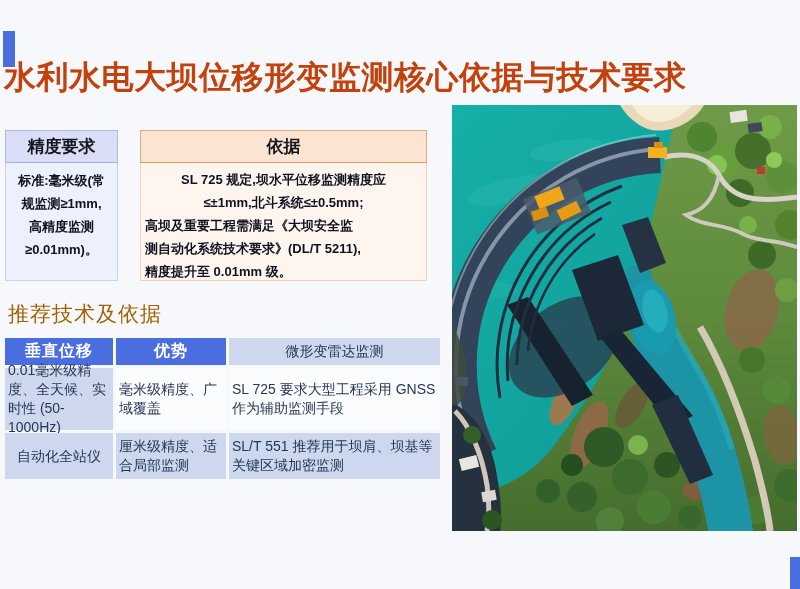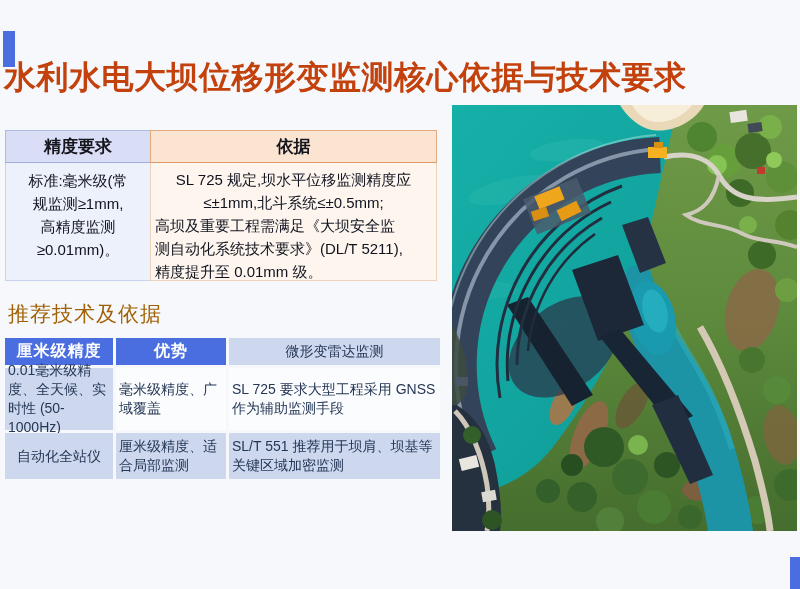--- a/index.html
+++ b/index.html
@@ -17,27 +17,27 @@
     font-size:32px;font-weight:bold;color:#c2410c;
     letter-spacing:0.5px;white-space:nowrap;
   }
 
   .card{position:absolute;top:130px;box-sizing:border-box;}
   .card .hdr{
     height:33px;display:flex;align-items:center;justify-content:center;
     font-weight:bold;font-size:17px;color:#15151d;box-sizing:border-box;
   }
   .card .bd{
-    box-sizing:border-box;font-size:15px;font-weight:normal;color:#10131f;
+    box-sizing:border-box;font-size:13px;font-weight:bold;color:#10131f;
     line-height:23px;padding:6px 2px;
   }
-  #precision-card{left:5px;width:146px;height:151px;}
+  #precision-card{left:5px;width:113px;height:151px;}
   #precision-card .hdr{background:#d9def6;border:1px solid #aebae6;border-bottom:1px solid #9fb0e0;}
   #precision-card .bd{background:#edf1fb;border:1px solid #c9d3ef;border-top:none;height:118px;text-align:center;}
-  #basis-card{left:150px;width:287px;height:151px;border-radius:8px;}
+  #basis-card{left:140px;width:287px;height:151px;border-radius:8px;}
   #basis-card .hdr{background:#fbe4d2;border:1px solid #e3ab82;border-bottom:1px solid #dd9a6b;}
   #basis-card .bd{background:#fdf5ee;border:1px solid #efd2bc;border-top:none;height:118px;padding:5px 4px;}
   #basis-card .bd .ln{text-align:center;}
   #basis-card .bd .ln:nth-child(n+3){text-align:left;}
 
   .section-heading{
     position:absolute;left:8px;top:300px;
     font-size:21px;font-weight:400;color:#a16207;letter-spacing:1px;
   }
 
@@ -86,21 +86,21 @@
     <div class="ln">≤±1mm,北斗系统≤±0.5mm;</div>
     <div class="ln">高坝及重要工程需满足《大坝安全监</div>
     <div class="ln">测自动化系统技术要求》(DL/T 5211),</div>
     <div class="ln">精度提升至 0.01mm 级。</div>
   </div>
 </div>
 
 <div class="section-heading">推荐技术及依据</div>
 
 <div class="tech-table">
-  <div class="th">厘米级精度</div>
+  <div class="th">垂直位移</div>
   <div class="th">优势</div>
 
   <div class="td c1 rowA">微形变雷达监测</div>
   <div class="td c2 rowA">0.01毫米级精度、全天候、实时性 (50-1000Hz)</div>
 
   <div class="td c2 rowB">毫米级精度、广域覆盖</div>
   <div class="td c3 rowB">SL 725 要求大型工程采用 GNSS 作为辅助监测手段</div>
 
   <div class="td c1 rowA">自动化全站仪</div>
   <div class="td c2 rowA">厘米级精度、适合局部监测</div>

